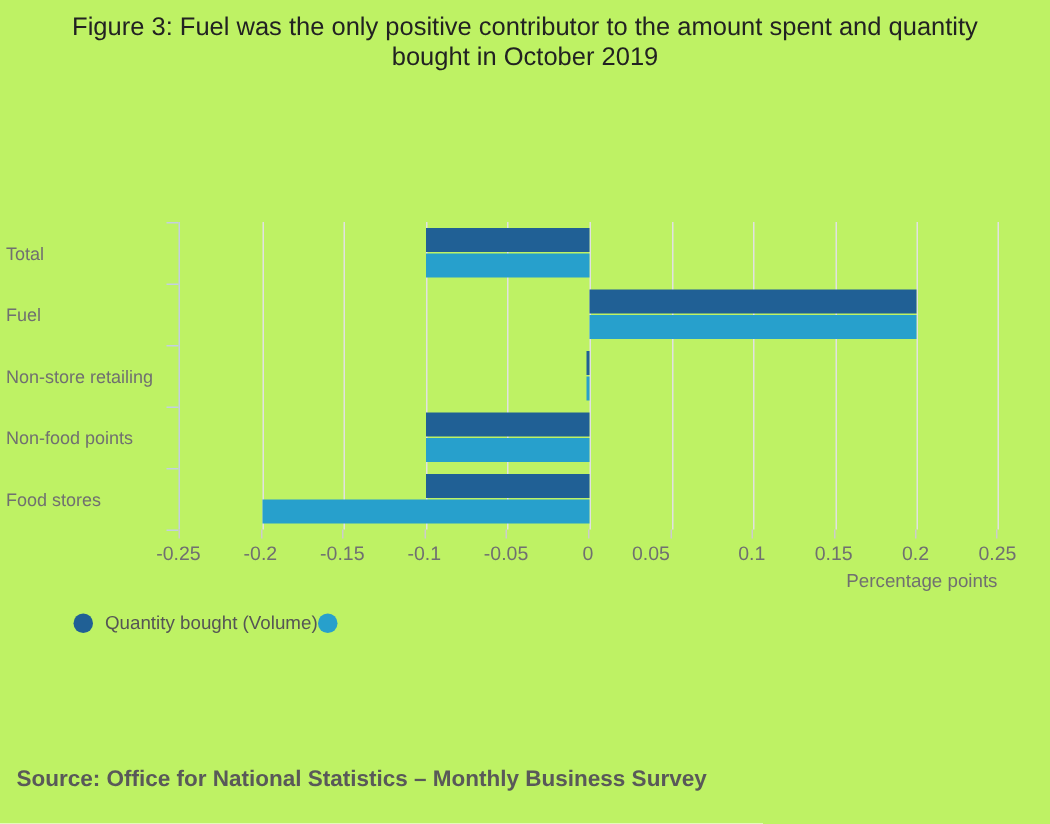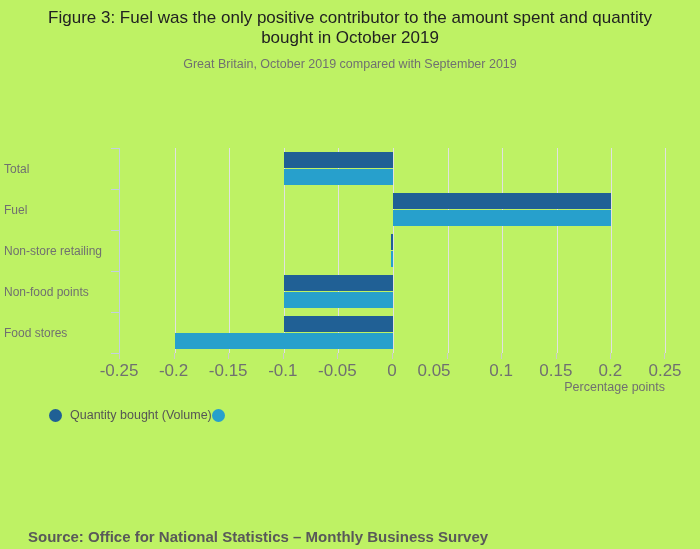--- a/index.html
+++ b/index.html
@@ -11,35 +11,34 @@
         font-size:12.5px;color:#707070;text-align:center;}
   #plot{position:absolute;left:119px;top:148px;width:546px;height:205px;
         border-left:1px solid #c3cfe0;}
   .gridline{position:absolute;top:0;width:1px;height:205px;background:#e1e1e1;}
   .bar{position:absolute;height:16px;}
   .y-tick{position:absolute;width:8px;height:1px;background:#c3cfe0;}
   .x-tick{position:absolute;width:1px;height:6px;background:#cccccc;}
   .cat-label{position:absolute;width:104px;
         font-size:12px;color:#707070;}
   .x-tick-label{position:absolute;width:50px;text-align:center;
-        font-size:17px;color:#707070;top:361px;}
+        font-size:13px;color:#707070;top:361px;}
   #x-axis-title{position:absolute;right:35px;top:380px;font-size:12.5px;color:#707070;}
   #legend{position:absolute;left:49px;top:408px;display:flex;align-items:center;}
   .legend-item{display:flex;align-items:center;gap:8px;}
   .legend-swatch{width:13px;height:13px;border-radius:50%;}
   .legend-label{font-size:12.5px;color:#555555;}
-  #source{position:absolute;left:11px;top:511px;margin:17px;
+  #source{position:absolute;left:11px;top:511px;margin:0;
         font-size:15px;font-weight:bold;color:#595959;}
 </style>
 </head>
 <body>
 
 <div id="page">
   <h1 id="figure-title">Figure 3: Fuel was the only positive contributor to the amount spent and quantity bought in October 2019</h1>
-  <div id="figure-subtitle">Great Britain, October 2019 compared with September 2019</div>
 
   <div id="y-axis-labels">
       <div class="cat-label" style="left: 4px; top: 161.5px;">Total</div>
       <div class="cat-label" style="left: 4px; top: 202.5px;">Fuel</div>
       <div class="cat-label" style="left: 4px; top: 243.5px;">Non-store retailing</div>
       <div class="cat-label" style="left: 4px; top: 284.5px;">Non-food points</div>
       <div class="cat-label" style="left: 4px; top: 325.5px;">Food stores</div>
     </div>
   <div id="plot">
       <div class="gridline" style="left: 54.6px;"></div>

